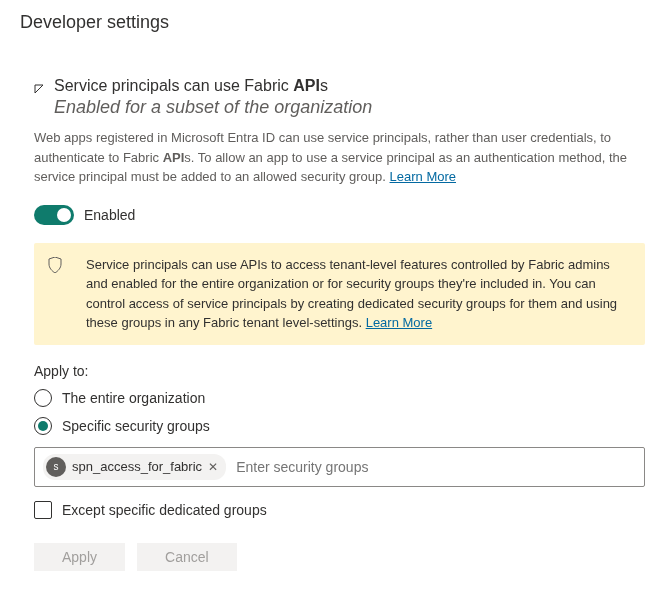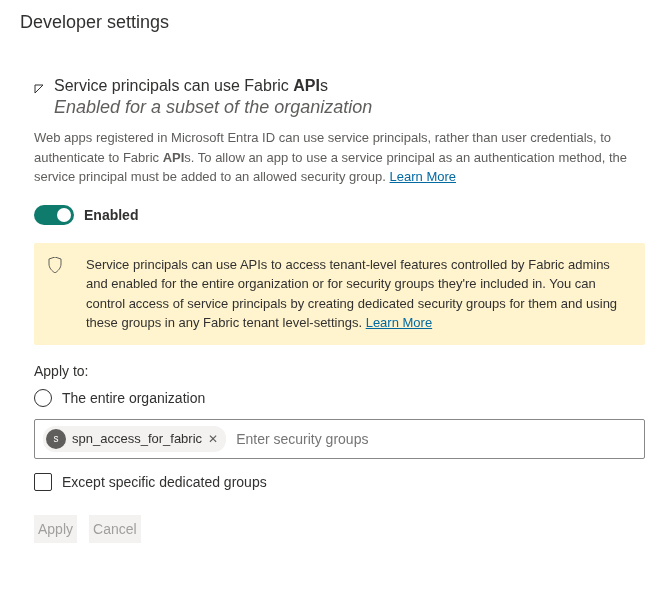--- a/index.html
+++ b/index.html
@@ -15,21 +15,21 @@
     .section { margin-left: 14px; margin-top: 44px; }
     .section-header { display: flex; align-items: flex-start; gap: 10px; }
     .chevron-icon { margin-top: 4px; color: #323130; flex-shrink: 0; }
     .section-title { font-size: 16px; font-weight: 400; }
     .section-title strong { font-weight: 700; }
     .section-subtitle { font-style: italic; color: #605e5c; font-size: 18px; margin-top: 2px; }
     .section-body { margin-left: 0; margin-top: 10px; }
     .description { color: #605e5c; font-size: 13px; line-height: 1.5; }
     .description strong { font-weight: 700; }
     .link { color: #0369a1; text-decoration: underline; cursor: pointer; }
-    .toggle-row { display: flex; align-items: center; gap: 10px; margin: 18px 0; font-weight: bold; }
+    .toggle-row { display: flex; align-items: center; gap: 10px; margin: 18px 0; }
     .toggle {
       width: 40px; height: 20px; border-radius: 10px; background: #0f7b6c;
       position: relative; cursor: pointer;
     }
     .toggle-knob {
       position: absolute; width: 14px; height: 14px; border-radius: 50%;
       background: #fff; top: 3px; right: 3px;
     }
     .toggle-label { font-size: 14px; }
     .warning-box {
@@ -65,21 +65,21 @@
     .tag-input input {
       border: none; outline: none; flex: 1; font-size: 14px; padding: 4px;
       font-family: inherit;
     }
     .checkbox-row { display: flex; align-items: center; gap: 10px; margin: 14px 0 24px 0; cursor: pointer; }
     .checkbox {
       width: 18px; height: 18px; border: 1px solid #323130; border-radius: 2px;
     }
     .button-row { display: flex; gap: 12px; }
     .btn {
-      padding: 6px 4px; border: none; font-size: 14px; font-family: inherit;
+      padding: 6px 28px; border: none; font-size: 14px; font-family: inherit;
       cursor: pointer; background: #f3f2f1; color: #a19f9d;
     }
   </style>
 </head>
 <body>
 
 <div class="page-title">Developer settings</div>
 
 <div class="section">
   <div class="section-header">
@@ -119,20 +119,26 @@
       </div>
     </div>
 
     <div class="apply-to-label">Apply to:</div>
 
     <div class="radio-row">
       <div class="radio"></div>
       <span>The entire organization</span>
     </div>
 
+    <div class="radio-row">
+      <div class="radio selected">
+          <div class="radio-dot"></div>
+        </div>
+      <span>Specific security groups</span>
+    </div>
 
     <div class="tag-input">
       <span class="tag">
         <span class="tag-avatar">s</span>
         <span>spn_access_for_fabric</span>
         <span class="tag-remove">✕</span>
       </span>
       <input type="text" placeholder="Enter security groups" style="">
     </div>
 

